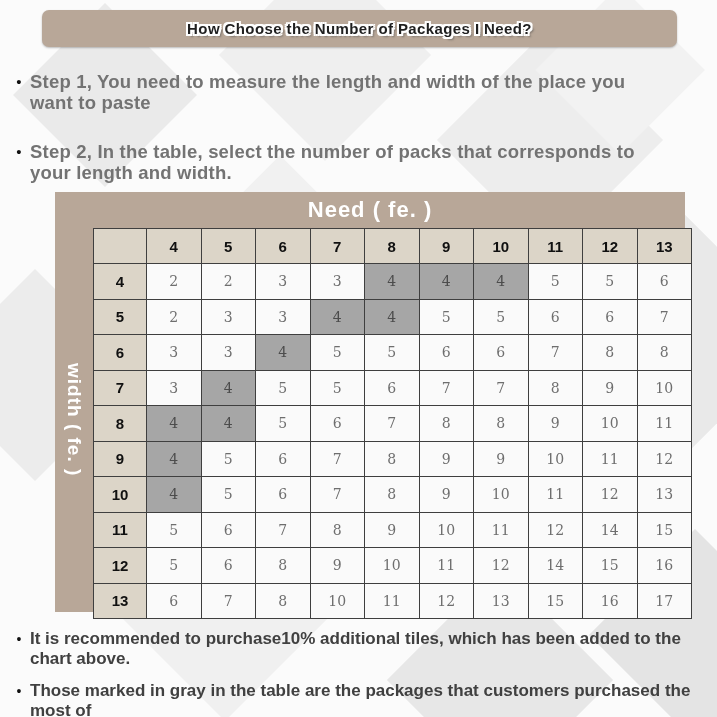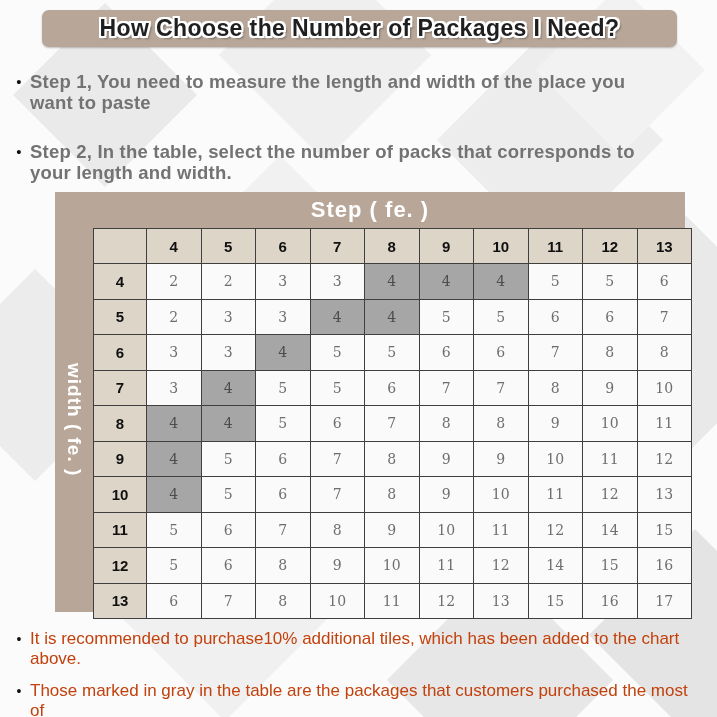--- a/index.html
+++ b/index.html
@@ -16,21 +16,21 @@
   .bg .d{position:absolute;transform:rotate(45deg);}
   .content{position:absolute;inset:0;z-index:1;}
 
   .title-bar{
     position:absolute;left:42px;top:10px;width:635px;height:37px;
     background:#b8a798;border-radius:7px;
     display:flex;align-items:center;justify-content:center;
     box-shadow:0 1px 2px rgba(0,0,0,0.25);
   }
   .title-bar .title{
-    font-size:23px;font-weight:bold;color:#1f1f1f;letter-spacing:.4px;
+    font-size:15px;font-weight:bold;color:#1f1f1f;letter-spacing:.4px;
     white-space:nowrap;
     text-shadow:
       -2px -2px 0 #fff, 2px -2px 0 #fff, -2px 2px 0 #fff, 2px 2px 0 #fff,
       -2px 0 0 #fff, 2px 0 0 #fff, 0 -2px 0 #fff, 0 2px 0 #fff,
       3px 3px 2px rgba(70,70,70,.55);
   }
 
   .bullet-item{position:absolute;left:8px;display:flex;}
   .bullet-item .b{width:22px;text-align:center;flex:0 0 22px;}
   .step .b{font-size:15px;line-height:21px;}
@@ -71,21 +71,21 @@
   #pkgTable td{
     background:#fafafa;
     font-family:"DejaVu Serif","Liberation Serif",serif;
     font-size:14px;color:#6e6e6e;height:34.5px;
   }
   #pkgTable td.gray{background:#a6a6a6;color:#4c4c4c;}
   #pkgTable .colw{width:53.5px;}
   #pkgTable .colh{width:52px;}
 
   .note .b{font-size:14px;line-height:20px;}
-  .note .t{font-size:17px;line-height:1.2;color:#c2410c;max-width:676px;}
+  .note .t{font-size:17px;line-height:1.2;color:#404040;max-width:676px;font-weight:bold;}
   #note1{top:629px;}
   #note2{top:681px;}
 </style>
 </head>
 <body>
 
 <div class="bg">
   <div class="d" style="left:40px;top:30px;width:130px;height:130px;background:#eaeaea;"></div>
   <div class="d" style="left:250px;top:-20px;width:150px;height:150px;background:#efefef;"></div>
   <div class="d" style="left:470px;top:60px;width:160px;height:160px;background:#ededed;"></div>
@@ -108,21 +108,21 @@
     <span class="b">•</span>
     <span class="t">Step 1, You need to measure the length and width of the place you want to paste</span>
   </div>
 
   <div class="bullet-item step" id="step2">
     <span class="b">•</span>
     <span class="t">Step 2, In the table, select the number of packs that corresponds to your length and width.</span>
   </div>
 
   <div class="long-band">
-    <span>Step ( fe. )</span>
+    <span>Need ( fe. )</span>
   </div>
 
   <div class="width-band">
     <span>width ( fe. )</span>
   </div>
 
   <table id="pkgTable">
     <thead>
         <tr>
           <th class="colh"></th>

